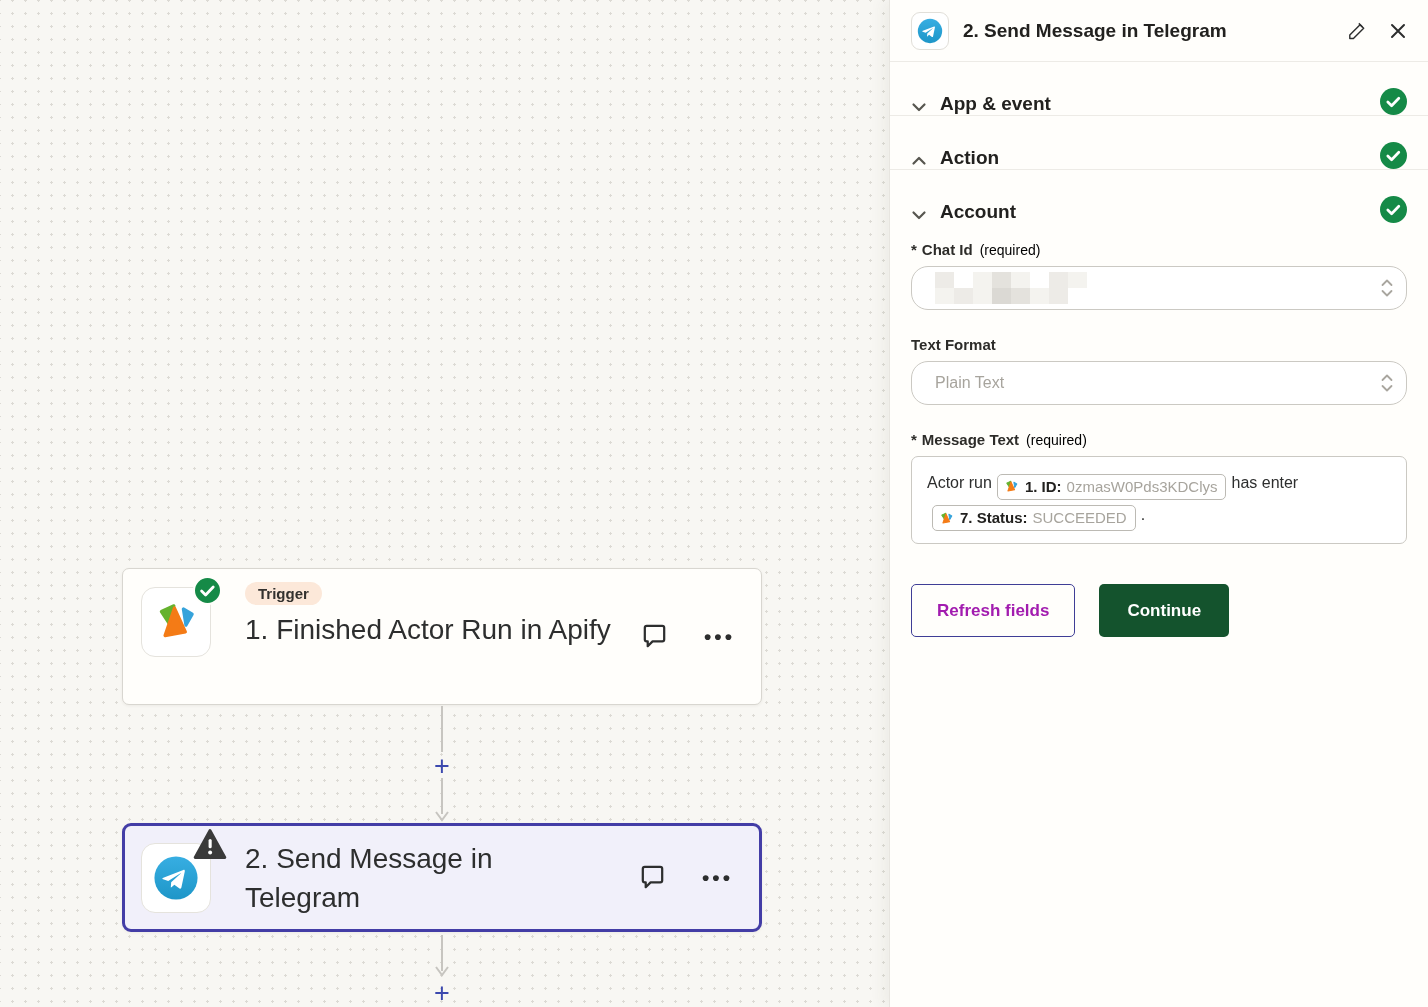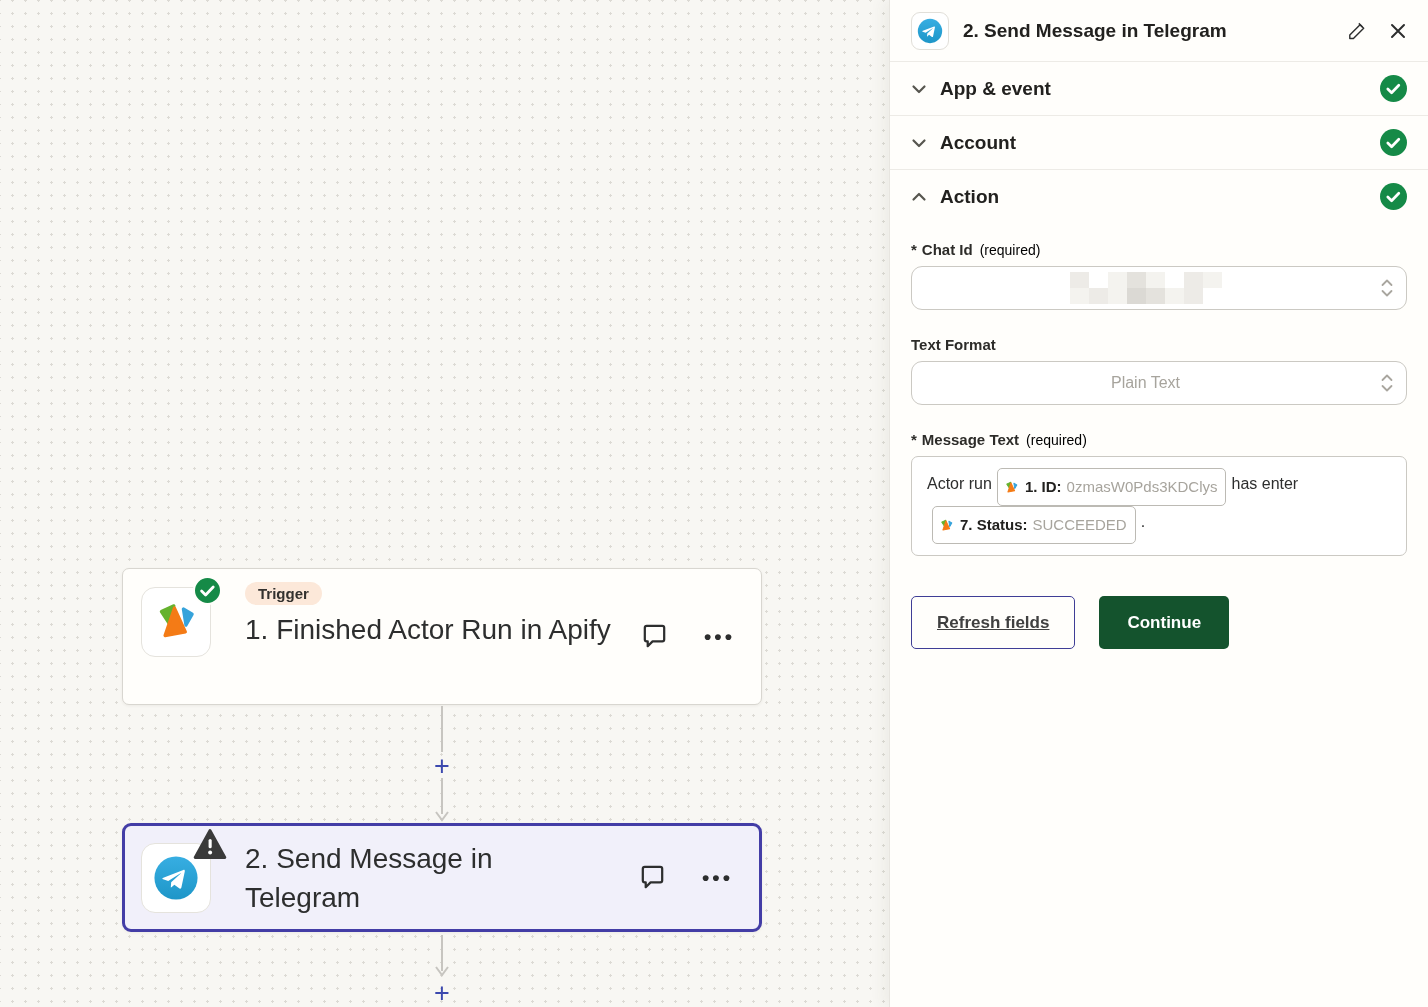--- a/index.html
+++ b/index.html
@@ -49,58 +49,58 @@
     background:#fffefb; border-left:1px solid #e7e5e0;
     box-shadow:-6px 0 14px rgba(70,65,50,.06); }
 
   .panel-header { height:61px; display:flex; align-items:center; gap:14px; padding:0 21px; }
   .panel-app-icon { flex:none; width:38px; height:38px; background:#fff;
     border:1px solid #e1dfd9; border-radius:9px; display:flex; align-items:center; justify-content:center; }
   .panel-title { font-size:19px; font-weight:bold; color:#22211f; }
   .header-actions { margin-left:auto; display:flex; align-items:center; gap:24px; }
   .icon-btn { cursor:pointer; display:flex; }
 
-  .section-row { height:54px; display:flex; align-items:center; gap:13px;
+  .section-row { height:54px; display:flex; align-items:flex-end; gap:13px;
     padding:0 21px; border-top:1px solid #edebe6; cursor:pointer; }
   .section-label { font-size:19px; font-weight:bold; color:#22211f; }
   .section-status { margin-left:auto; display:flex; }
 
   .form { padding:18px 21px 0 21px; }
   .field-label-row { font-size:15px; color:#2d2c29; }
   .field-label-row .star { font-weight:bold; margin-right:5px; }
   .field-label-row .lbl { font-weight:bold; }
   .field-label-row .req { font-weight:normal; font-size:14px; color:#000000; margin-left:7px; }
 
   .select { position:relative; height:44px; margin-top:8px; background:#fff;
-    border:1px solid #cbc9c3; border-radius:11px; display:flex; align-items:center;
-    padding:0 34px 0 7px; cursor:pointer;justify-content:center; }
+    border:1px solid #cbc9c3; border-radius:17px; display:flex; align-items:center;
+    padding:0 34px 0 23px; cursor:pointer; }
   .stepper { position:absolute; right:11px; top:50%; transform:translateY(-50%); display:flex; }
   .placeholder-text { font-size:16px; color:#a7a49d; }
 
   .mosaic { display:grid; grid-template-columns:repeat(8,19px); grid-auto-rows:16px; }
   .mosaic span { display:block; }
   .m0{background:transparent} .m1{background:#f4f3ef} .m2{background:#edebe7}
   .m3{background:#e4e2dd} .m4{background:#dbd9d4}
 
   .helper-row { display:flex; align-items:baseline; margin-top:9px; }
   .helper-text { font-size:14px; letter-spacing:-0.1px; color:#3e3d39; white-space:nowrap; }
   .more-link { margin-left:auto; font-size:15px; color:#2d2c29; text-decoration:underline; cursor:pointer; } .gap26 { height:26px; }
 
   .textarea { min-height:88px; margin-top:8px; background:#fff; border:1px solid #cbc9c3;
     border-radius:7px; padding:11px 15px; font-size:16px; line-height:30px; color:#2d2e2e; cursor:text; }
   .token { display:inline-flex; align-items:center; border:1px solid #bcbab4; border-radius:5px;
-    background:#fff; height:38px; padding:0 8px 0 6px; margin:0 5px; vertical-align:-6px; cursor:pointer; }
+    background:#fff; height:26px; padding:0 8px 0 6px; margin:0 5px; vertical-align:-6px; cursor:pointer; }
   .token svg { margin-right:6px; }
   .token-label { font-size:15px; font-weight:bold; color:#22211f; white-space:nowrap; }
   .token-value { font-size:15px; color:#a7a49d; margin-left:5px; white-space:nowrap; }
 
   .btn-row { display:flex; gap:24px; margin-top:40px; margin-bottom:25px; }
   .btn { height:53px; border-radius:5px; font-size:17px; font-weight:bold;
     font-family:"Liberation Sans", sans-serif; cursor:pointer; }
-  .btn-outline { padding:0 25px; background:#fffefb; border:1px solid #3f3e96; color:#404040;text-decoration:underline; }
+  .btn-outline { padding:0 25px; background:#fffefb; border:1px solid #3f3e96; color:#a21caf; }
   .btn-primary { padding:0 28px; background:#14532d; border:none; color:#ffffff; }
 </style>
 </head>
 <body>
 
 <div id="root">
 
   <div class="canvas">
 
     <div class="step-card" id="trigger-card">
@@ -219,36 +219,36 @@
       <span class="section-status">
         <svg width="27" height="27" viewBox="0 0 27 27">
           <circle cx="13.5" cy="13.5" r="13.5" fill="#158a47"></circle>
           <path d="M7.8 14l3.8 3.8 7.2-7.6" stroke="#fff" stroke-width="2.7" fill="none" stroke-linecap="round" stroke-linejoin="round"></path>
         </svg>
       </span>
     </div>
 
     <div class="section-row">
       <svg width="16" height="16" viewBox="0 0 16 16">
-        <polyline points="2.5,5.5 8,11 13.5,5.5" fill="none" stroke="#57564f" stroke-width="2.2" stroke-linecap="round" stroke-linejoin="round"></polyline>
+        <polyline points="2.5,10.5 8,5 13.5,10.5" fill="none" stroke="#57564f" stroke-width="2.2" stroke-linecap="round" stroke-linejoin="round"></polyline>
       </svg>
-      <span class="section-label">Account</span>
+      <span class="section-label">Action</span>
       <span class="section-status">
         <svg width="27" height="27" viewBox="0 0 27 27">
           <circle cx="13.5" cy="13.5" r="13.5" fill="#158a47"></circle>
           <path d="M7.8 14l3.8 3.8 7.2-7.6" stroke="#fff" stroke-width="2.7" fill="none" stroke-linecap="round" stroke-linejoin="round"></path>
         </svg>
       </span>
     </div>
 
     <div class="section-row">
       <svg width="16" height="16" viewBox="0 0 16 16">
-        <polyline points="2.5,10.5 8,5 13.5,10.5" fill="none" stroke="#57564f" stroke-width="2.2" stroke-linecap="round" stroke-linejoin="round"></polyline>
+        <polyline points="2.5,5.5 8,11 13.5,5.5" fill="none" stroke="#57564f" stroke-width="2.2" stroke-linecap="round" stroke-linejoin="round"></polyline>
       </svg>
-      <span class="section-label">Action</span>
+      <span class="section-label">Account</span>
       <span class="section-status">
         <svg width="27" height="27" viewBox="0 0 27 27">
           <circle cx="13.5" cy="13.5" r="13.5" fill="#158a47"></circle>
           <path d="M7.8 14l3.8 3.8 7.2-7.6" stroke="#fff" stroke-width="2.7" fill="none" stroke-linecap="round" stroke-linejoin="round"></path>
         </svg>
       </span>
     </div>
 
     <div class="form">
 

